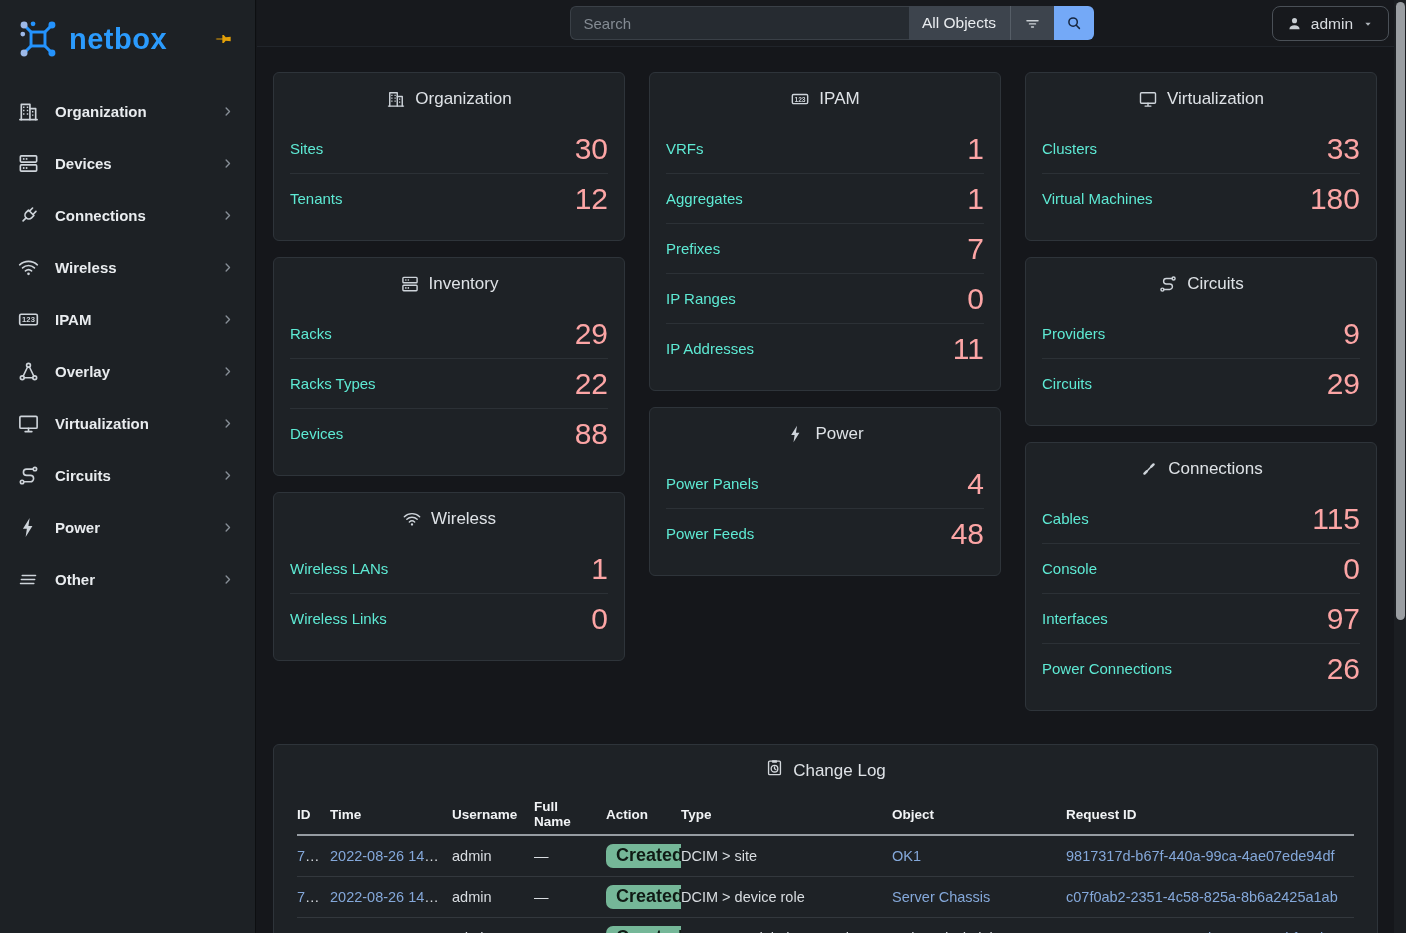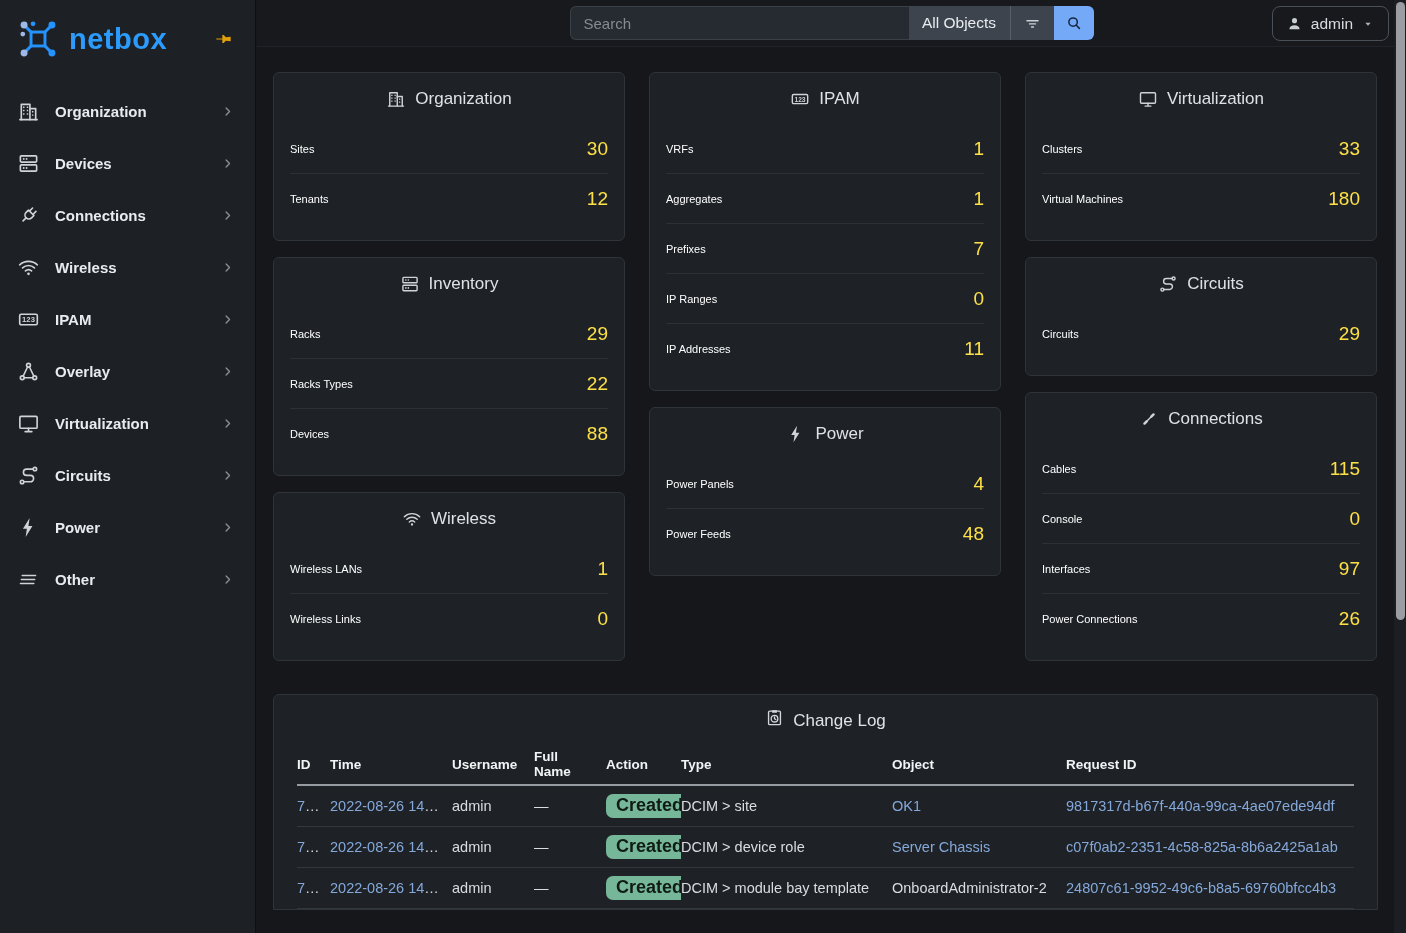--- a/index.html
+++ b/index.html
@@ -69,22 +69,22 @@
   .col { width:352px; display:flex; flex-direction:column; gap:16px; }
   .card { background:#1e2226; border:1px solid #2e343a; border-radius:6px; }
   .card-head {
     display:flex; align-items:center; justify-content:center; gap:9px;
     padding:13px 0 12px; font-size:17px; line-height:26px; color:#dee2e6;
   }
   .card-icon { width:20px; height:20px; color:#ced4da; }
   .card-body { padding-bottom:17px; }
   .stat-row { display:flex; align-items:center; justify-content:space-between; margin:0 16px; padding:8px 0; }
   .stat-row + .stat-row { border-top:1px solid #2c3136; }
-  .stat-label { font-size:11px; color:#ffffff; }
-  .stat-value { font-size:19px; line-height:33px; color:#fde047; text-decoration:none; }
+  .stat-label { font-size:15px; color:#5eead4; }
+  .stat-value { font-size:30px; line-height:33px; color:#fca5a5; text-decoration:none; }
 
   
   .panel { margin-top:33px; background:#1e2226; border:1px solid #2e343a; border-radius:6px 6px 0 0; }
   .panel-head {
     display:flex; align-items:flex-start; justify-content:center; gap:9px;
     padding:13px 0 12px; font-size:17px; line-height:26px; color:#dee2e6;
   }
   .panel-icon { width:19px; height:19px; color:#d3d7db; }
   .cl-table { width:calc(100% - 46px); margin:0 23px; border-collapse:collapse; table-layout:fixed; }
   .cl-table th {
@@ -481,20 +481,24 @@
               <span class="icn card-icon">
                 <svg viewBox="0 0 24 24" fill="none" stroke="currentColor" stroke-width="1.7" stroke-linecap="round" stroke-linejoin="round">
                   <circle cx="18.7" cy="5.3" r="1.8"></circle>
                   <circle cx="5.3" cy="18.7" r="1.8"></circle>
                   <path d="M16.9 5.3H10a3.3 3.3 0 0 0 0 6.6h4a3.3 3.3 0 0 1 0 6.6H7.1"></path>
                 </svg>
               </span>
               <span>Circuits</span>
             </div>
             <div class="card-body">
+              <div class="stat-row">
+                <span class="stat-label">Providers</span>
+                <a class="stat-value">9</a>
+              </div>
               <div class="stat-row">
                 <span class="stat-label">Circuits</span>
                 <a class="stat-value">29</a>
               </div>
             </div>
           </section>
           <section class="card">
             <div class="card-head">
               <span class="icn card-icon">
                 <svg viewBox="0 0 24 24" fill="none" stroke="currentColor" stroke-width="1.7" stroke-linecap="round" stroke-linejoin="round">

